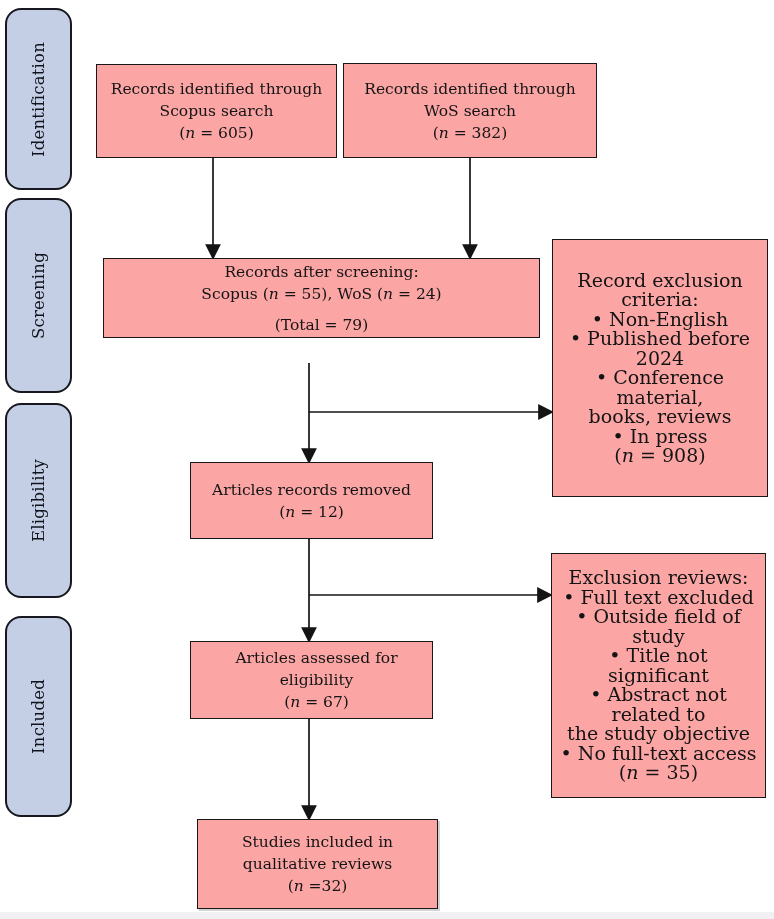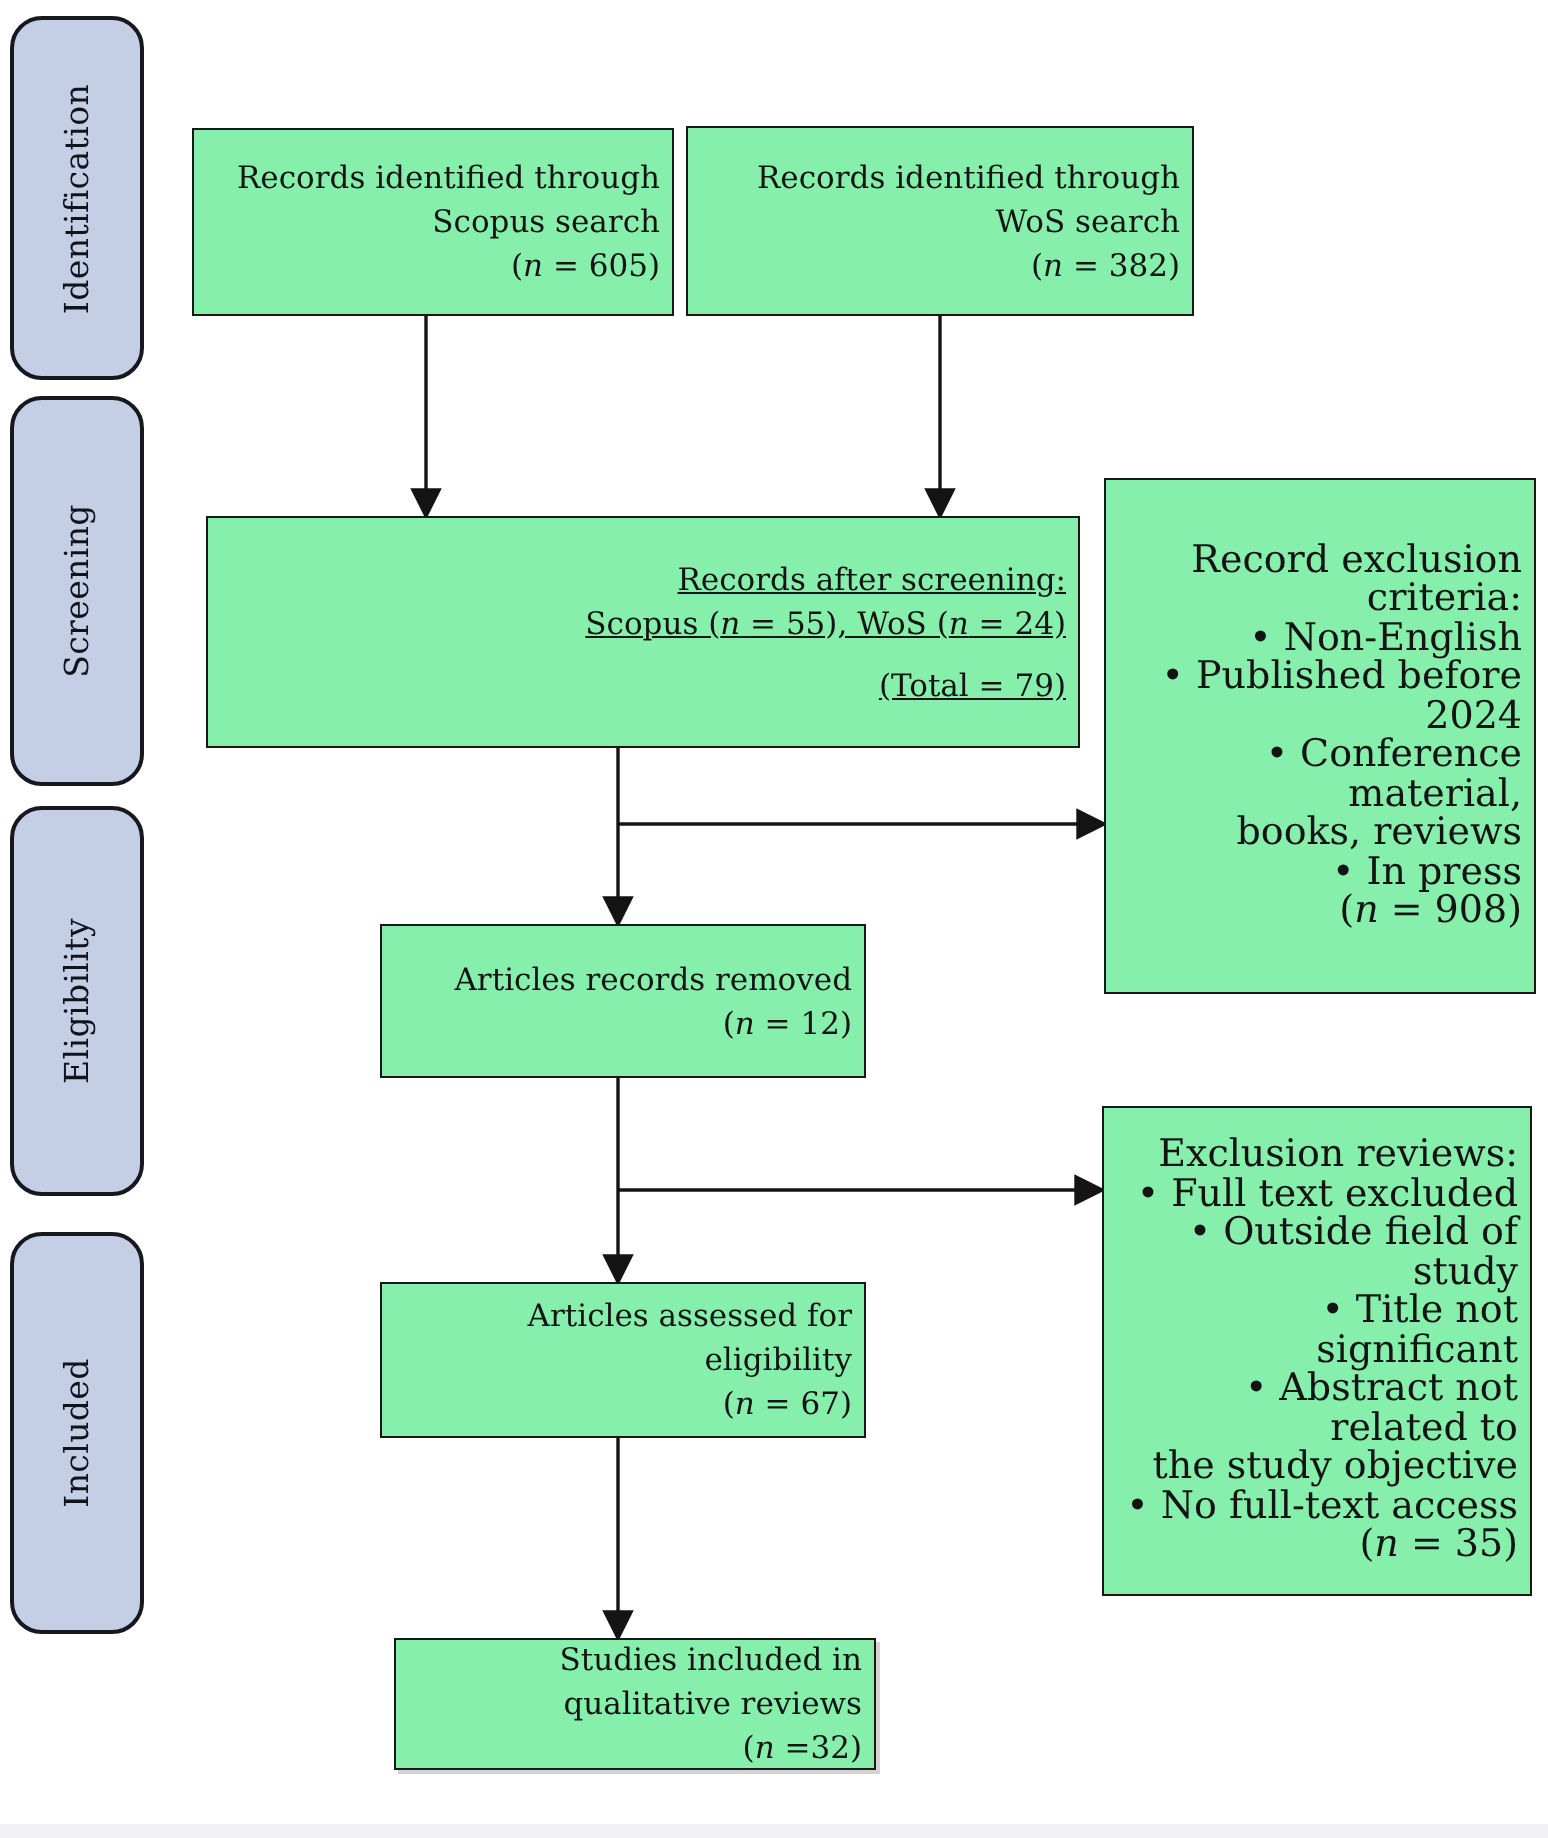--- a/index.html
+++ b/index.html
@@ -34,43 +34,43 @@
     color: #10131c;
   }
   .stage-identification { top: 8px;  height: 182px; }
   .stage-screening      { top: 198px; height: 195px; }
   .stage-eligibility    { top: 403px; height: 195px; }
   .stage-included       { top: 616px; height: 201px; }
 
   
   .box {
     position: absolute;
-    background: #86efac;
+    background: #fca5a5;
     border: 1.7px solid #181818;
     display: flex;
     flex-direction: column;
     align-items: center;
     justify-content: center;
-    text-align: right;
+    text-align: center;
     font-size: 15.5px;
     line-height: 22px;
     padding: 4px 6px;
   }
   .box.tight { font-size: 19px; line-height: 19.5px; }
   .box .line { width: 100%; }
   .box .line.gap { margin-top: 9px; }
 
   .box-scopus           { left: 96px;  top: 64px;  width: 241px; height: 94px; }
   .box-wos              { left: 343px; top: 63px;  width: 254px; height: 95px; }
-  .box-after-screening  { left: 103px; top: 258px; width: 437px; height: 116px; text-decoration: underline; }
+  .box-after-screening  { left: 103px; top: 258px; width: 437px; height: 80px; }
   .box-record-exclusion { left: 552px; top: 239px; width: 216px; height: 258px; }
   .box-duplicates       { left: 190px; top: 462px; width: 243px; height: 77px; }
   .box-exclusion        { left: 551px; top: 553px; width: 215px; height: 245px; }
   .box-assessed         { left: 190px; top: 641px; width: 243px; height: 78px; padding-left: 16px; }
-  .box-included-final   { left: 197px; top: 819px; width: 241px; height: 66px;
+  .box-included-final   { left: 197px; top: 819px; width: 241px; height: 90px;
                           box-shadow: 2px 2px 0 rgba(130,130,130,0.35); }
 
   .connectors {
     position: absolute;
     left: 0; top: 0;
     pointer-events: none;
   }
 
   .bottom-strip {
     position: absolute;

